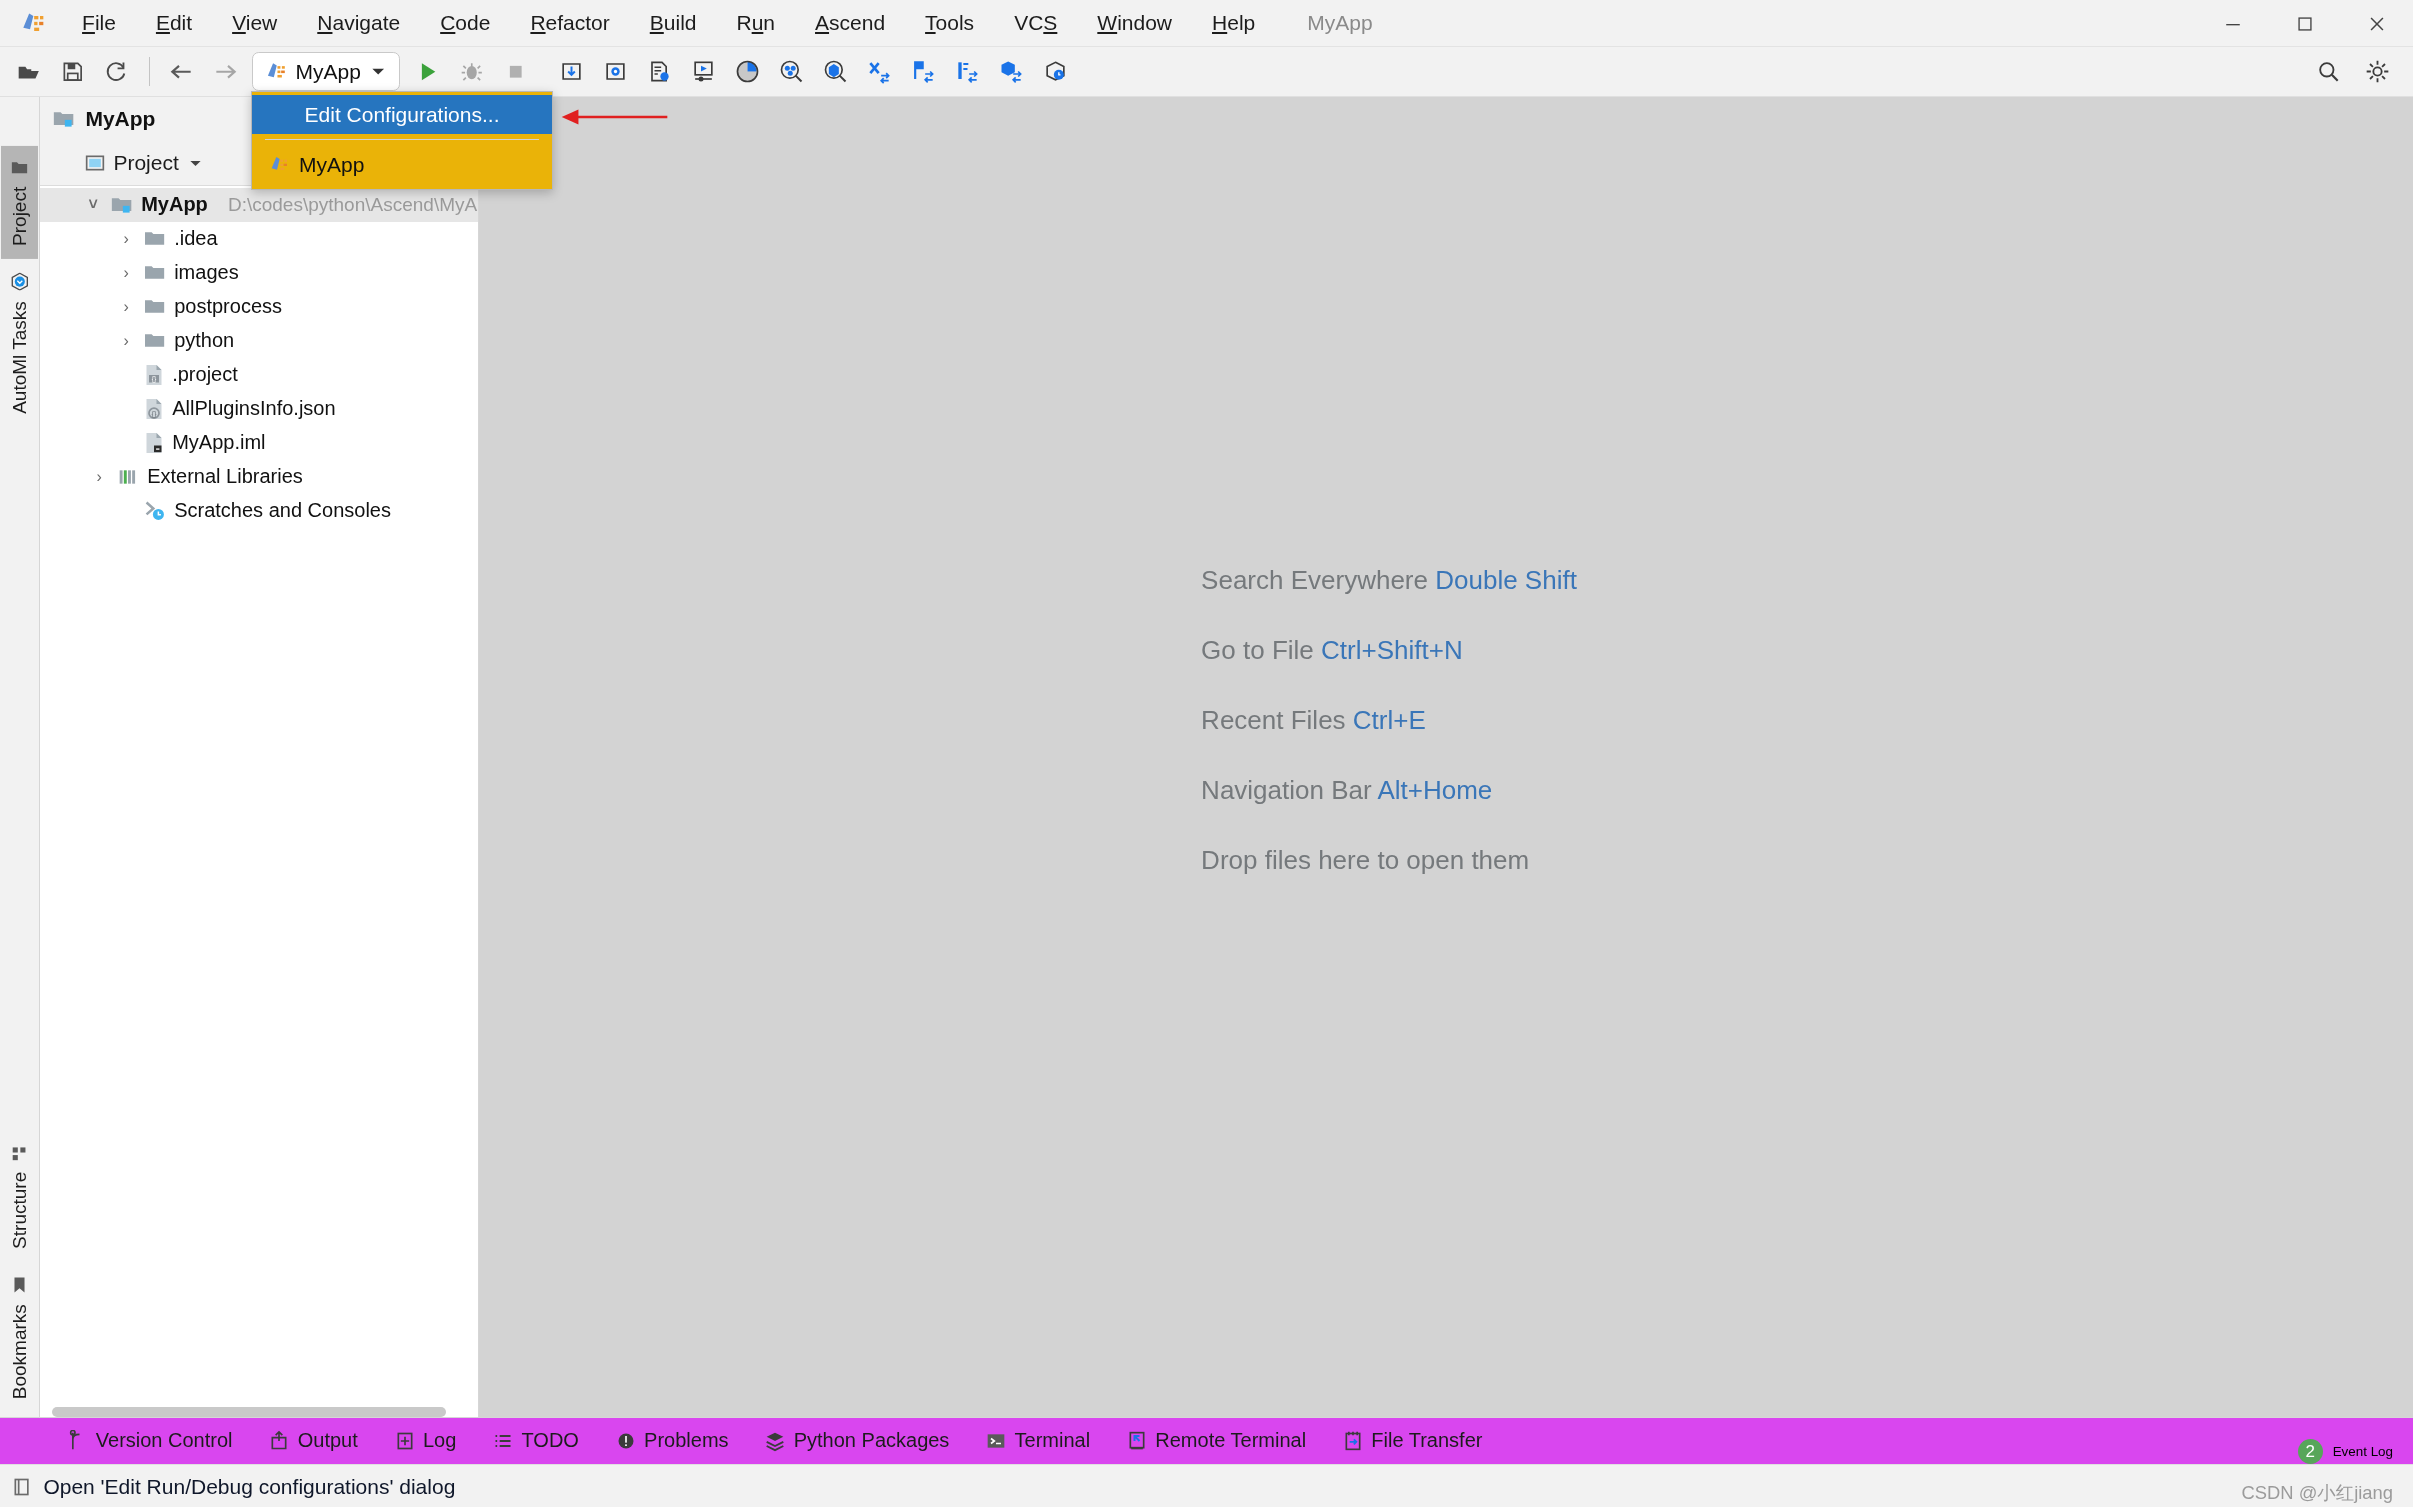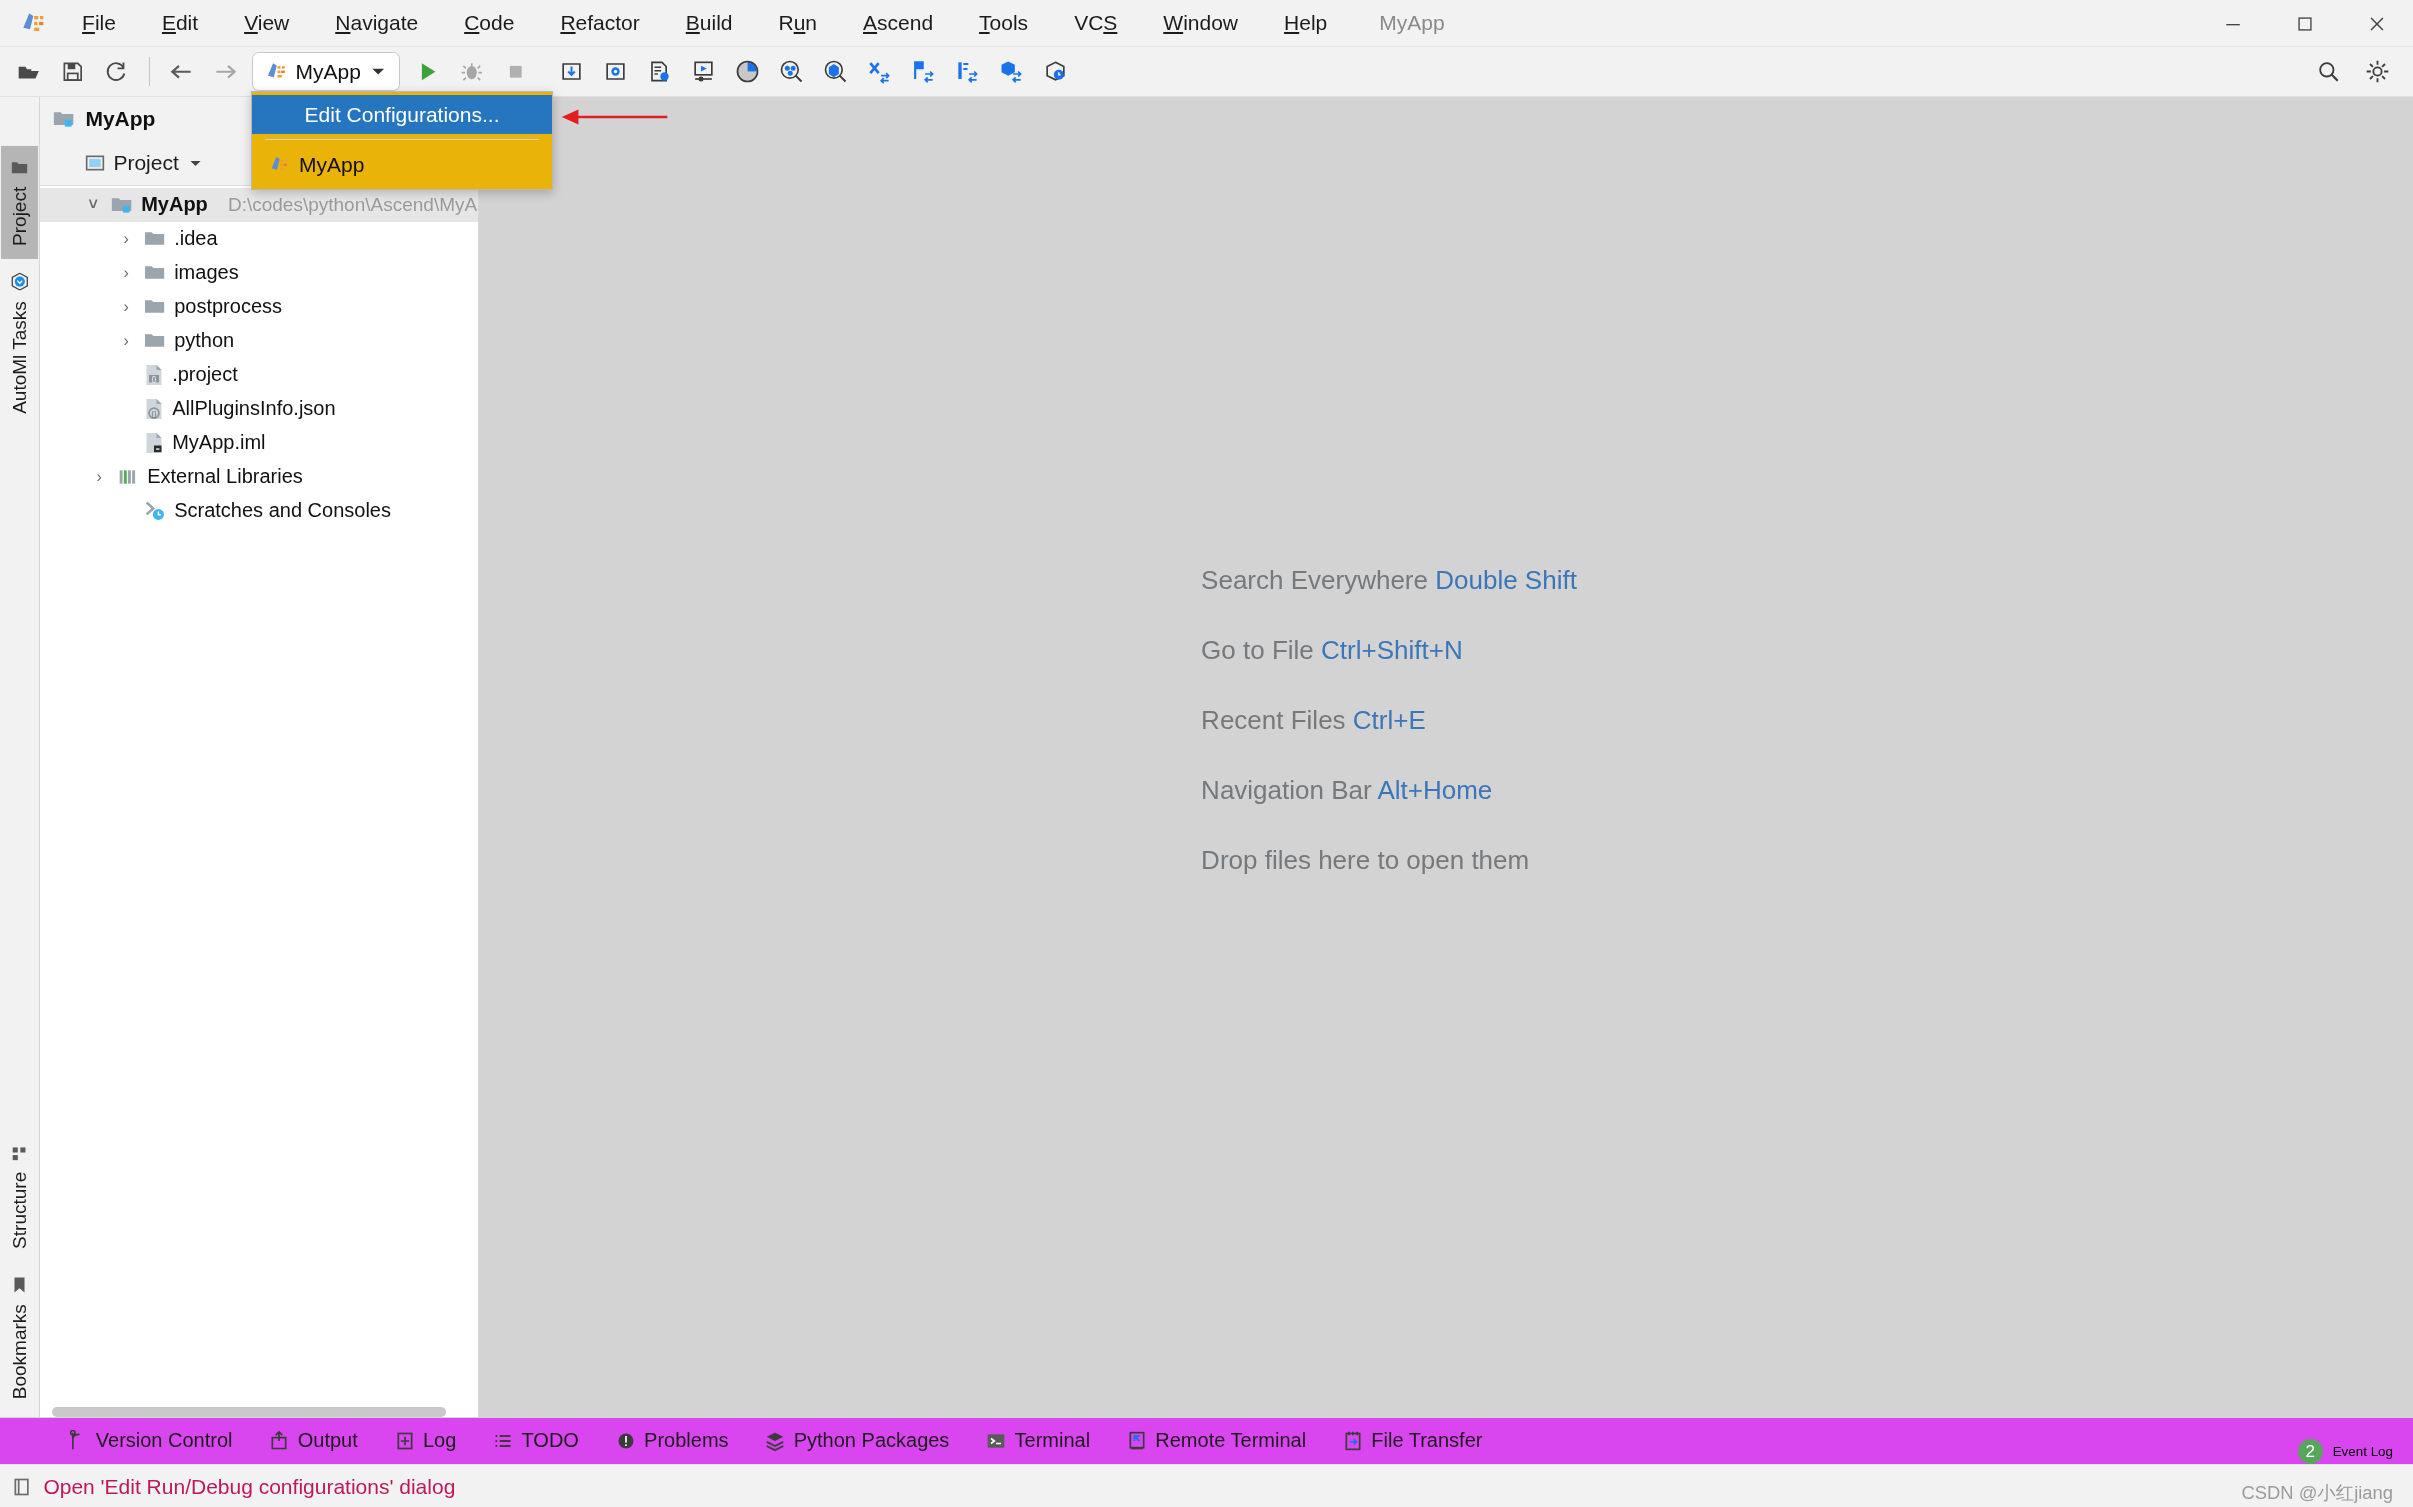--- a/index.html
+++ b/index.html
@@ -14,21 +14,21 @@
 
   
   .titlebar {
     height: 47px; flex: 0 0 47px;
     display: flex; align-items: center;
     background: #f2f2f2;
     border-bottom: 0.8px solid #e3e3e3;
     position: relative;
   }
   .app-logo { width: 42px; display:flex; align-items:center; justify-content:center; margin-left: 11.7px; }
-  .menu-items { display: flex; align-items: flex-start; gap: 16px; margin-left: 13.4px; }
+  .menu-items { display: flex; align-items: flex-start; gap: 10px; margin-left: 13.4px; }
   .menu-item {
     font-size: 21px; color: #1c1c1c; padding: 3.4px 15px; cursor: default;
     white-space: nowrap;
   }
   .menu-item u { text-decoration: underline; text-underline-offset: 1.7px; }
   .win-title { font-size: 21px; color: #8a8a8a; margin-left: 37px; }
   .win-buttons { position: absolute; right: 0; top: 0; height: 47px; display: flex; align-items: center; }
   .win-btn { width: 72px; height: 47px; display: flex; align-items: center; justify-content: center; }
 
   
@@ -138,21 +138,21 @@
     width: 25px; height: 25px; border-radius: 50%; background: #57a65a; color: #fff;
     font-size: 17px; display: flex; align-items: center; justify-content: center;
   }
 
   
   .statusbar {
     height: 44px; flex: 0 0 44px; background: #f2f2f2;
     border-top: 0.8px solid #e0e0e0;
     display: flex; align-items: center; padding-left: 11.7px; gap: 11.7px; position: relative;
   }
-  .status-text { font-size: 21px; color: #be185d; }
+  .status-text { font-size: 21px; color: #0f172a; }
   .watermark { position: absolute; right: 20px; font-size: 18.4px; color: #9b9b9b; margin-top: 12px; }
 
   svg { display: block; }
 </style>
 </head>
 <body>
 
 <div class="app">
 
   <div class="titlebar">

